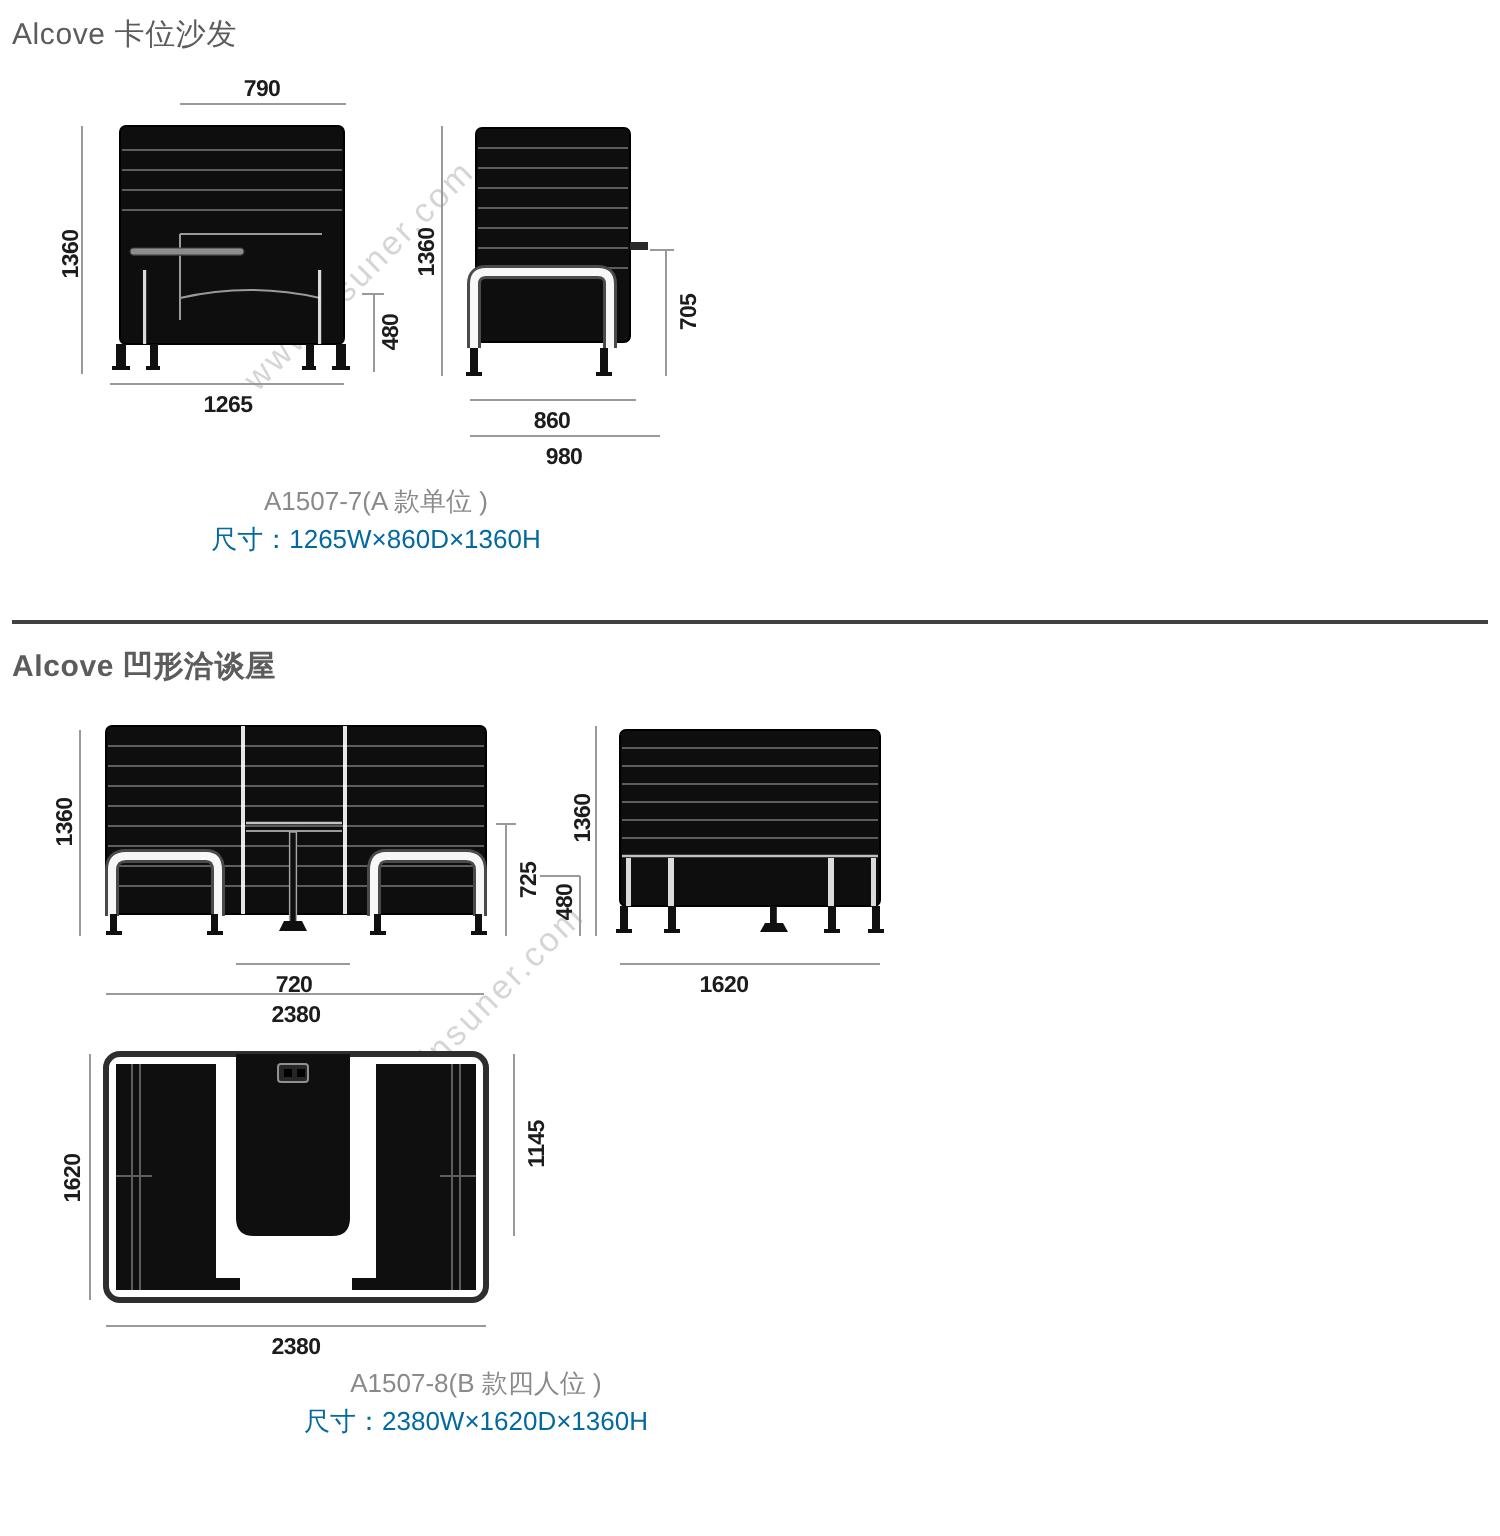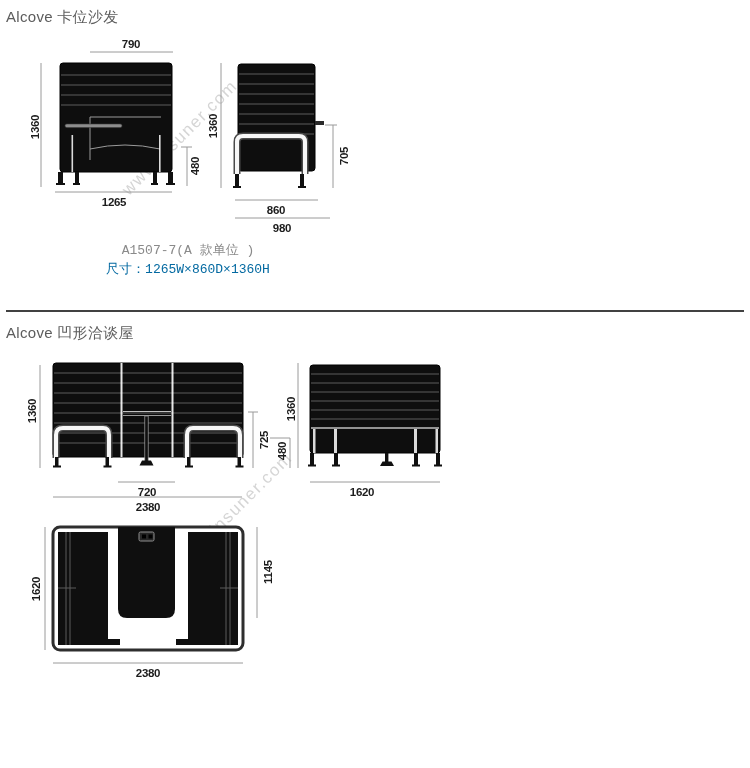--- a/index.html
+++ b/index.html
@@ -1,20 +1,20 @@
 <!DOCTYPE html>
 <html><head>
 <meta charset="utf-8">
 <style>
   html,body{margin:0;padding:0;background:#fff;}
   .page{position:relative;width:750px;height:768px;background:#ffffff;overflow:hidden;
         font-family:"Liberation Sans",sans-serif;}
   .sec-title{position:absolute;font-size:15px;color:#5c5c5c;letter-spacing:.3px;}
   .divider{position:absolute;left:6px;right:6px;height:2px;background:#414141;}
-  .caption{position:absolute;width:220px;text-align:center;font-size:13px;line-height:19px;color:#868686;font-family:Liberation Mono, monospace;}
+  .caption{position:absolute;width:220px;text-align:center;font-size:13px;line-height:19px;color:#868686;}
   .caption .model{color:#8a8a8a;}
   .caption .size{color:#0369a1;}
   .wm{position:absolute;width:220px;text-align:center;font-size:17px;letter-spacing:1.5px;
       color:rgba(150,150,150,0.40);transform:rotate(-45deg);pointer-events:none;}
   svg{position:absolute;overflow:visible;}
   svg text.dim{font-family:"Liberation Sans",sans-serif;font-weight:bold;font-size:11.5px;
       fill:#1c1c1c;letter-spacing:-0.3px;}
   .dl{stroke:#9a9a9a;stroke-width:1;}
   .slat{stroke:#5d5d5d;stroke-width:1;}
   .thin{stroke:#9a9a9a;stroke-width:1;fill:none;}
@@ -109,21 +109,21 @@
     <text class="dim" x="78" y="196" text-anchor="middle">980</text>
   </svg>
 
   <div class="caption" style="left:78px;top:241px;">
     <div class="model">A1507-7(A 款单位 )</div>
     <div class="size">尺寸：1265W×860D×1360H</div>
   </div>
 
   <div class="divider" style="top:310px;"></div>
 
-  <div class="sec-title" style="left:6px;top:324px;">Alcove 凹形洽谈屋</div>
+  <div class="sec-title" style="left:6px;top:324px;font-weight:bold;">Alcove 凹形洽谈屋</div>
 
   <svg style="left:20px;top:355px;" width="285" height="160" viewBox="0 0 285 160">
 
     <line class="dl" x1="20" y1="10" x2="20" y2="113"></line>
     <text class="dim" x="12" y="60" text-anchor="middle" transform="rotate(-90 12 56)">1360</text>
 
     <g>
       <rect x="33" y="8" width="190" height="94" rx="3" fill="#0e0e0e" stroke="#000" stroke-width="1"></rect>
       <g class="slat">
         <line x1="34" y1="18" x2="222" y2="18"></line>
@@ -238,14 +238,18 @@
       <rect x="128.5" y="19.5" width="4" height="4" fill="#000"></rect>
     </g>
 
     <line class="dl" x1="237" y1="12" x2="237" y2="103"></line>
     <text class="dim" x="248" y="61" text-anchor="middle" transform="rotate(-90 248 57)">1145</text>
 
     <line class="dl" x1="33" y1="148" x2="223" y2="148"></line>
     <text class="dim" x="128" y="162" text-anchor="middle">2380</text>
   </svg>
 
+  <div class="caption" style="left:128px;top:682px;">
+    <div class="model">A1507-8(B 款四人位 )</div>
+    <div class="size">尺寸：2380W×1620D×1360H</div>
+  </div>
 
 </div>
 
 </body></html>

